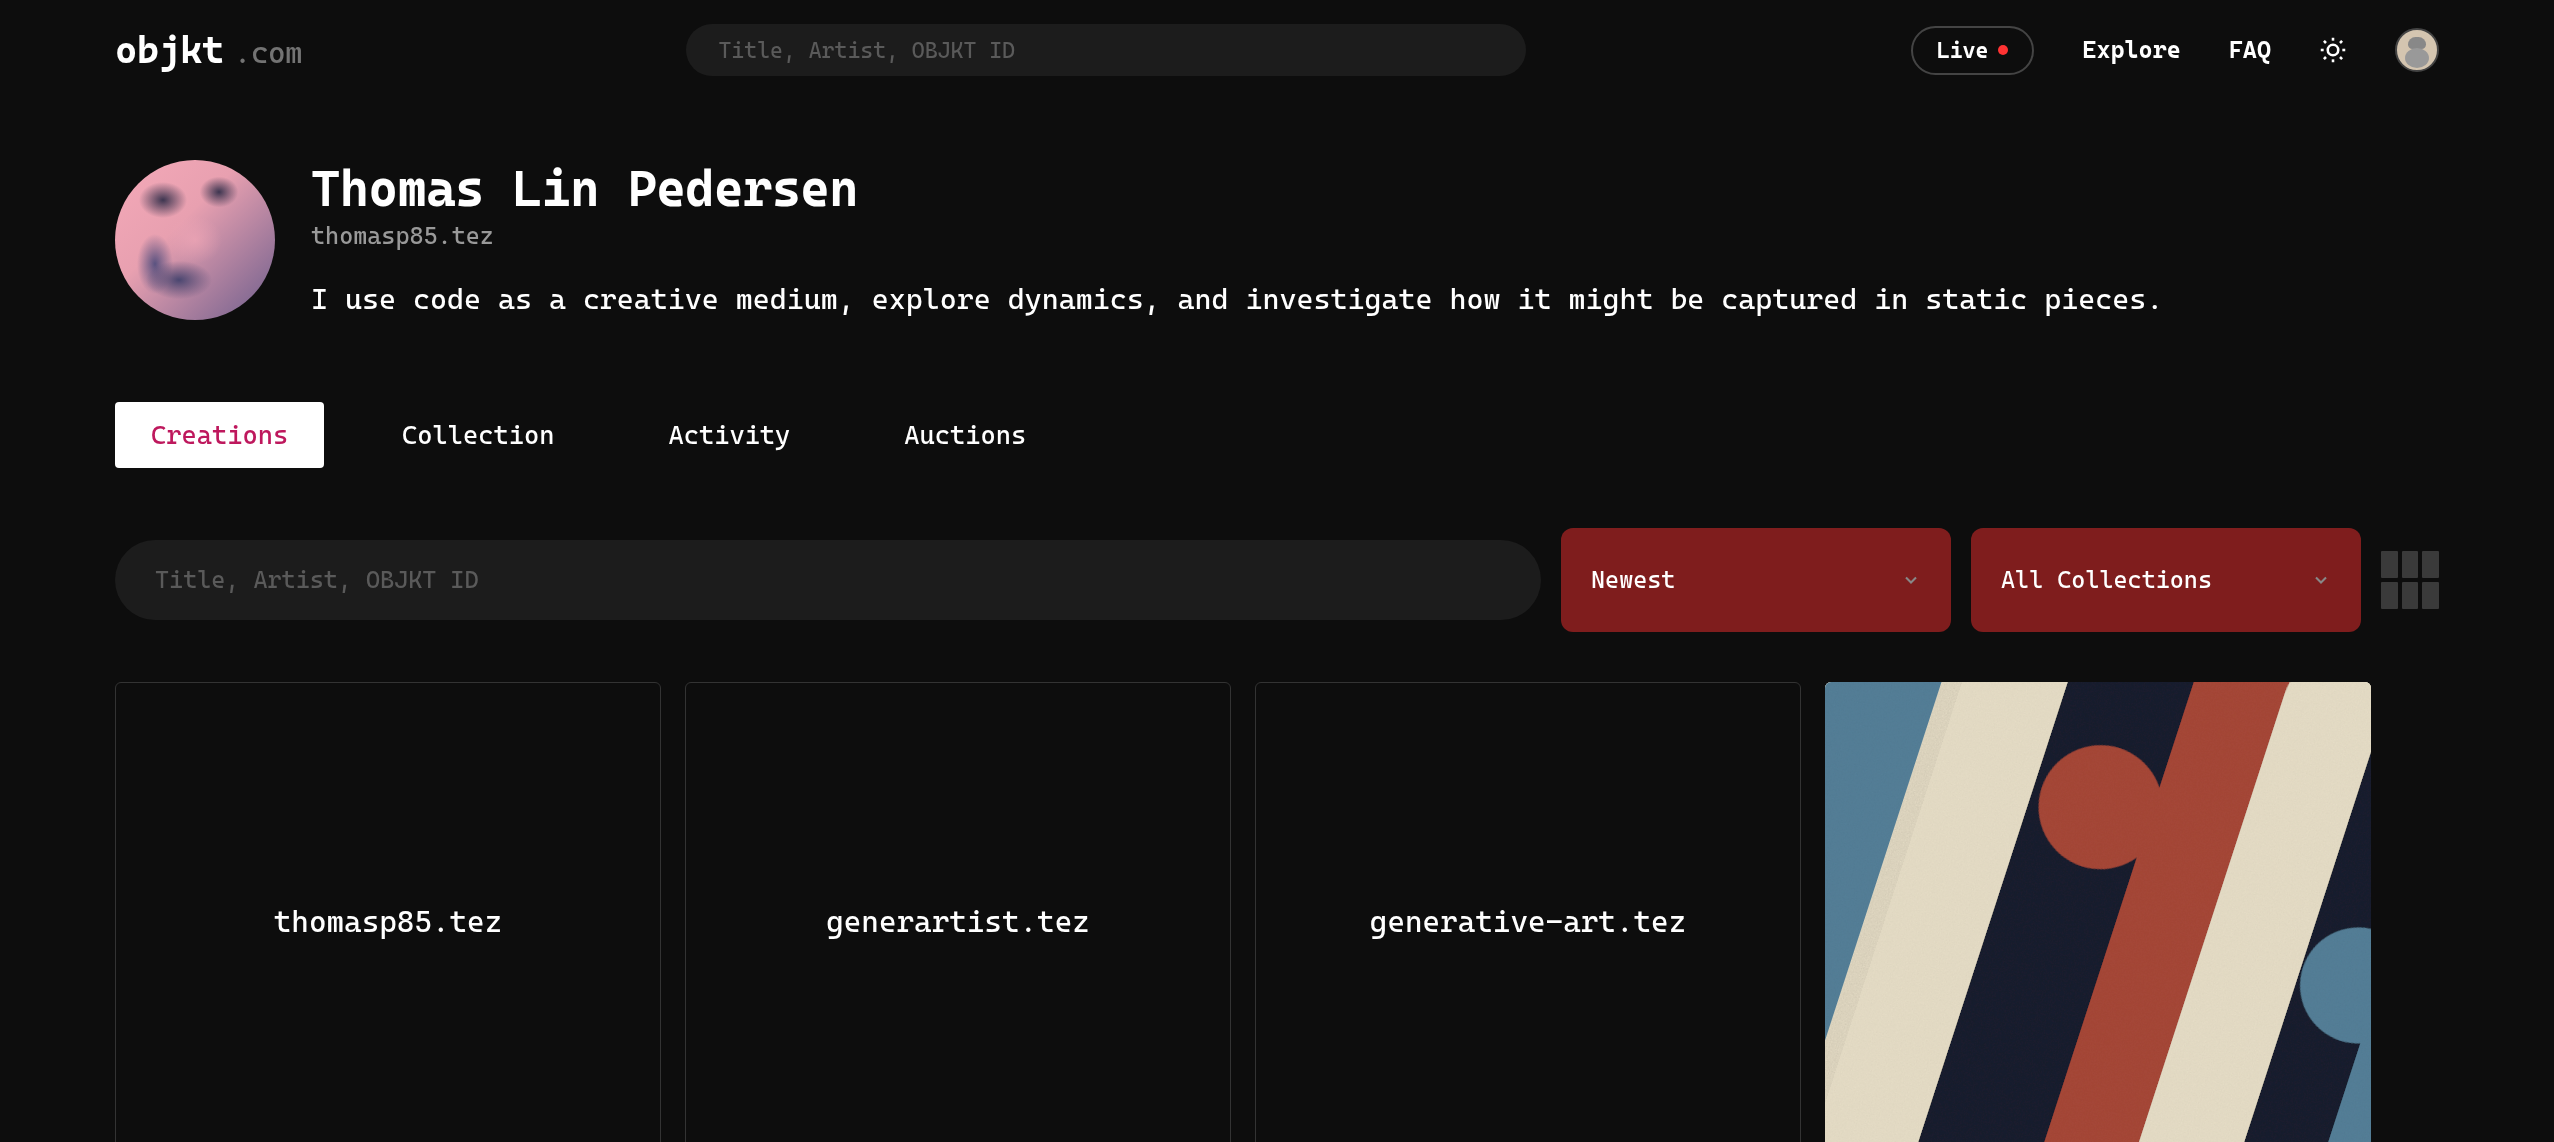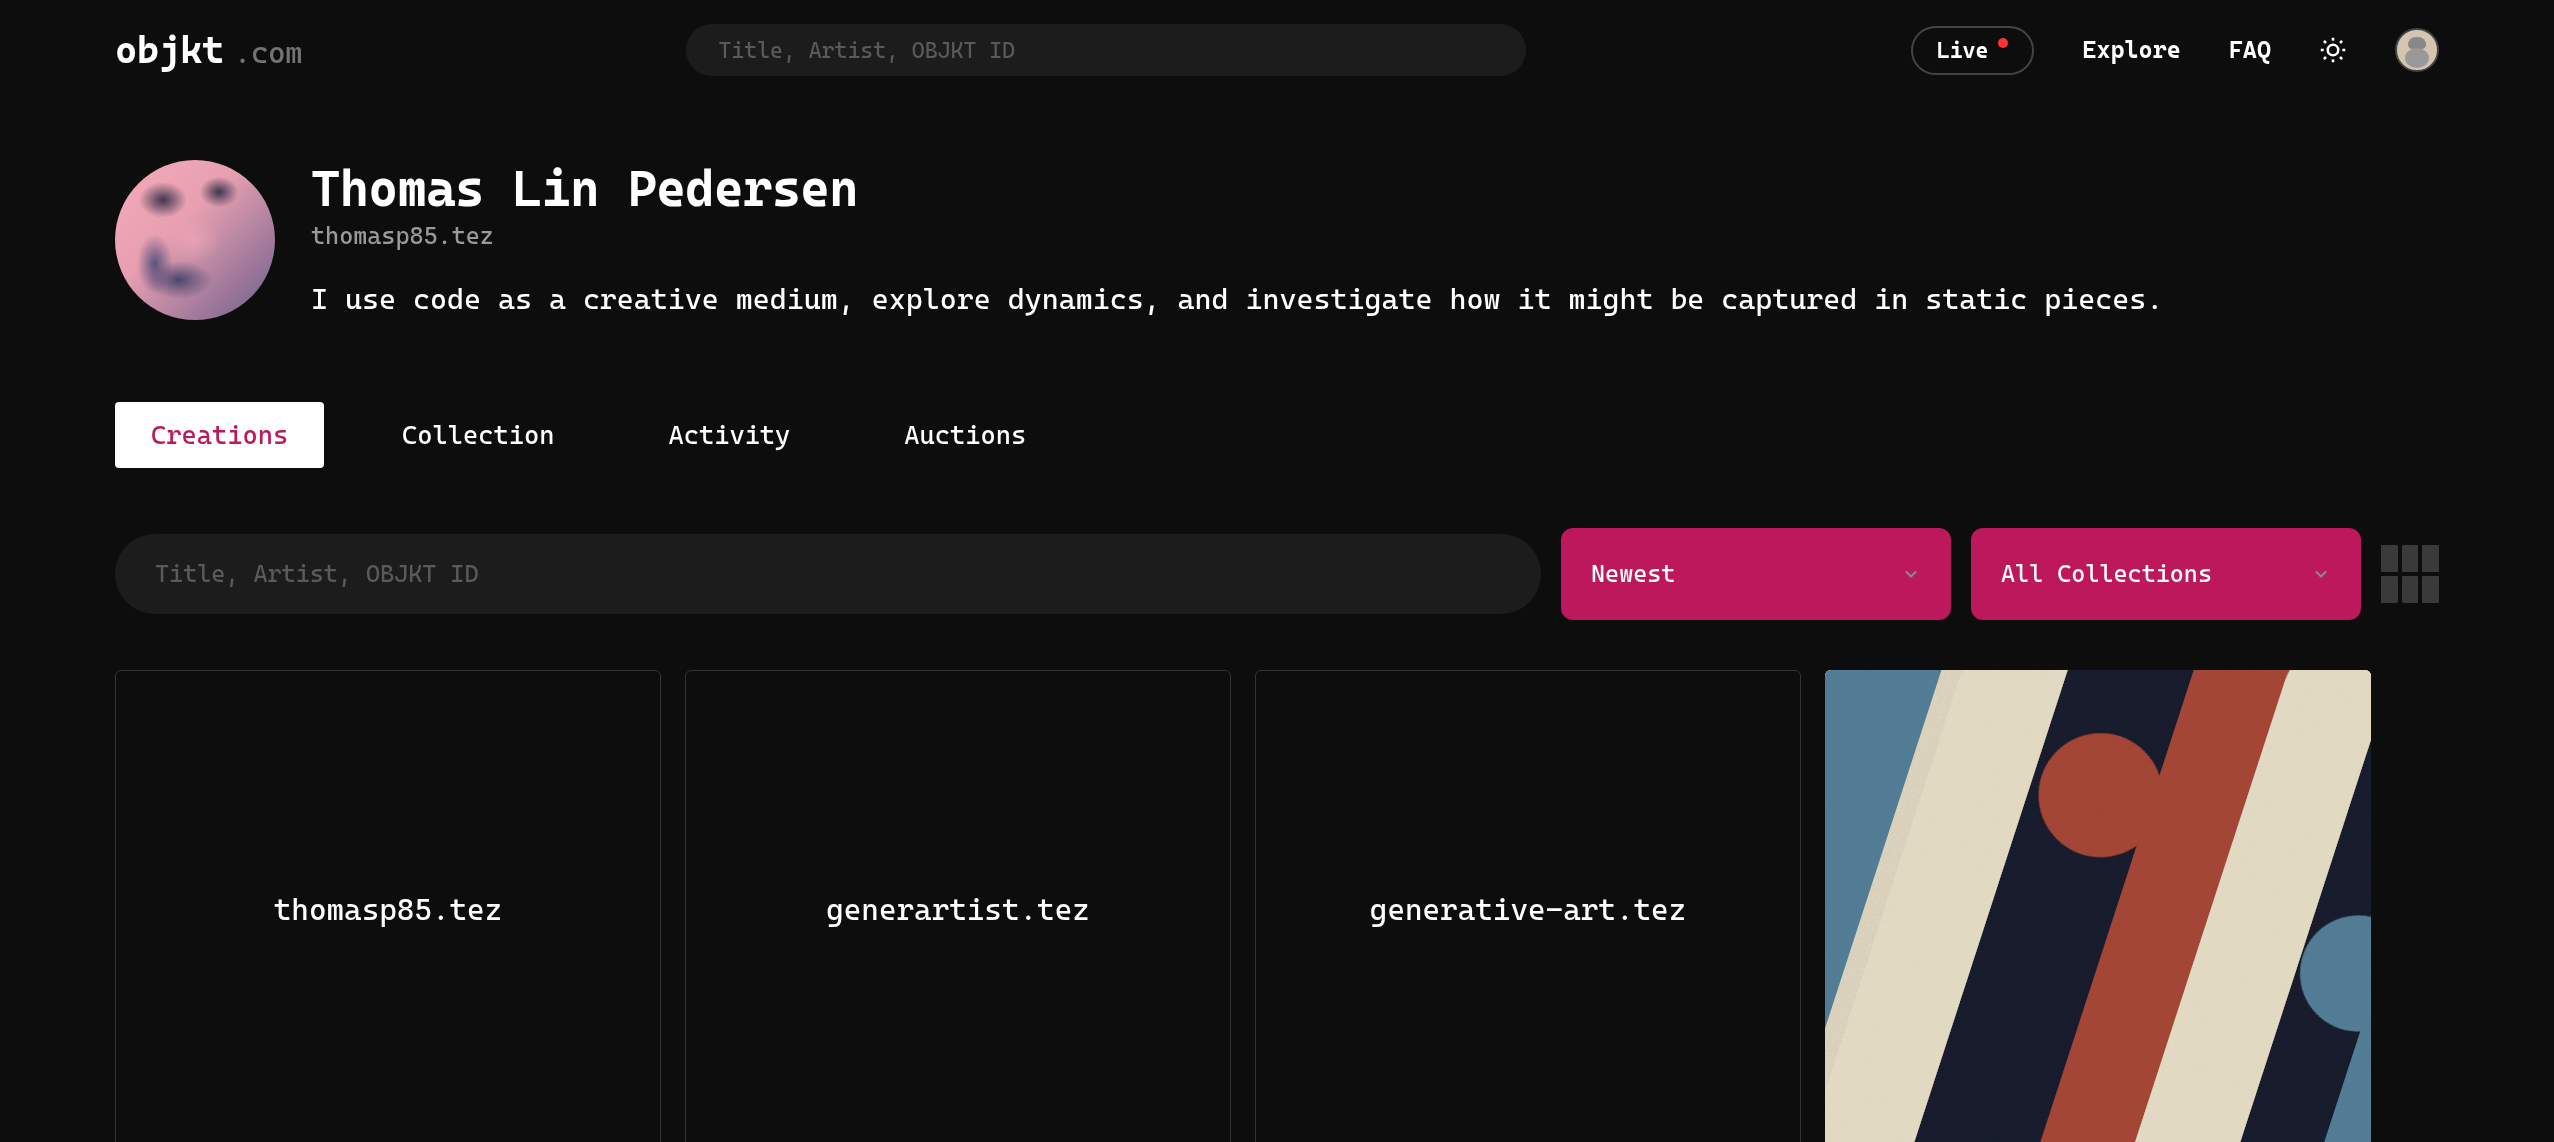--- a/index.html
+++ b/index.html
@@ -70,20 +70,21 @@
     }
     
     .header-right {
       display: flex;
       align-items: center;
       gap: 48px;
     }
     
     .live-pill {
       display: flex;
+      align-items: center;
       gap: 10px;
       padding: 10px 24px;
       border: 2px solid #444;
       border-radius: 26px;
       font-size: 22px;
       font-weight: 700;
       cursor: pointer;
     }
     
     .live-dot {
@@ -232,22 +233,22 @@
       font-family: inherit;
       font-size: 24px;
       outline: none;
     }
     
     .filter-search::placeholder {
       color: #5a5a5a;
     }
     
     .filter-select {
-      height: 92px;
-      background: #be185d;
+      height: 104px;
+      background: #7f1d1d;
       border: none;
       border-radius: 12px;
       padding: 0 30px;
       color: #ffffff;
       font-family: inherit;
       font-size: 24px;
       cursor: pointer;
       display: flex;
       align-items: center;
       justify-content: space-between;

